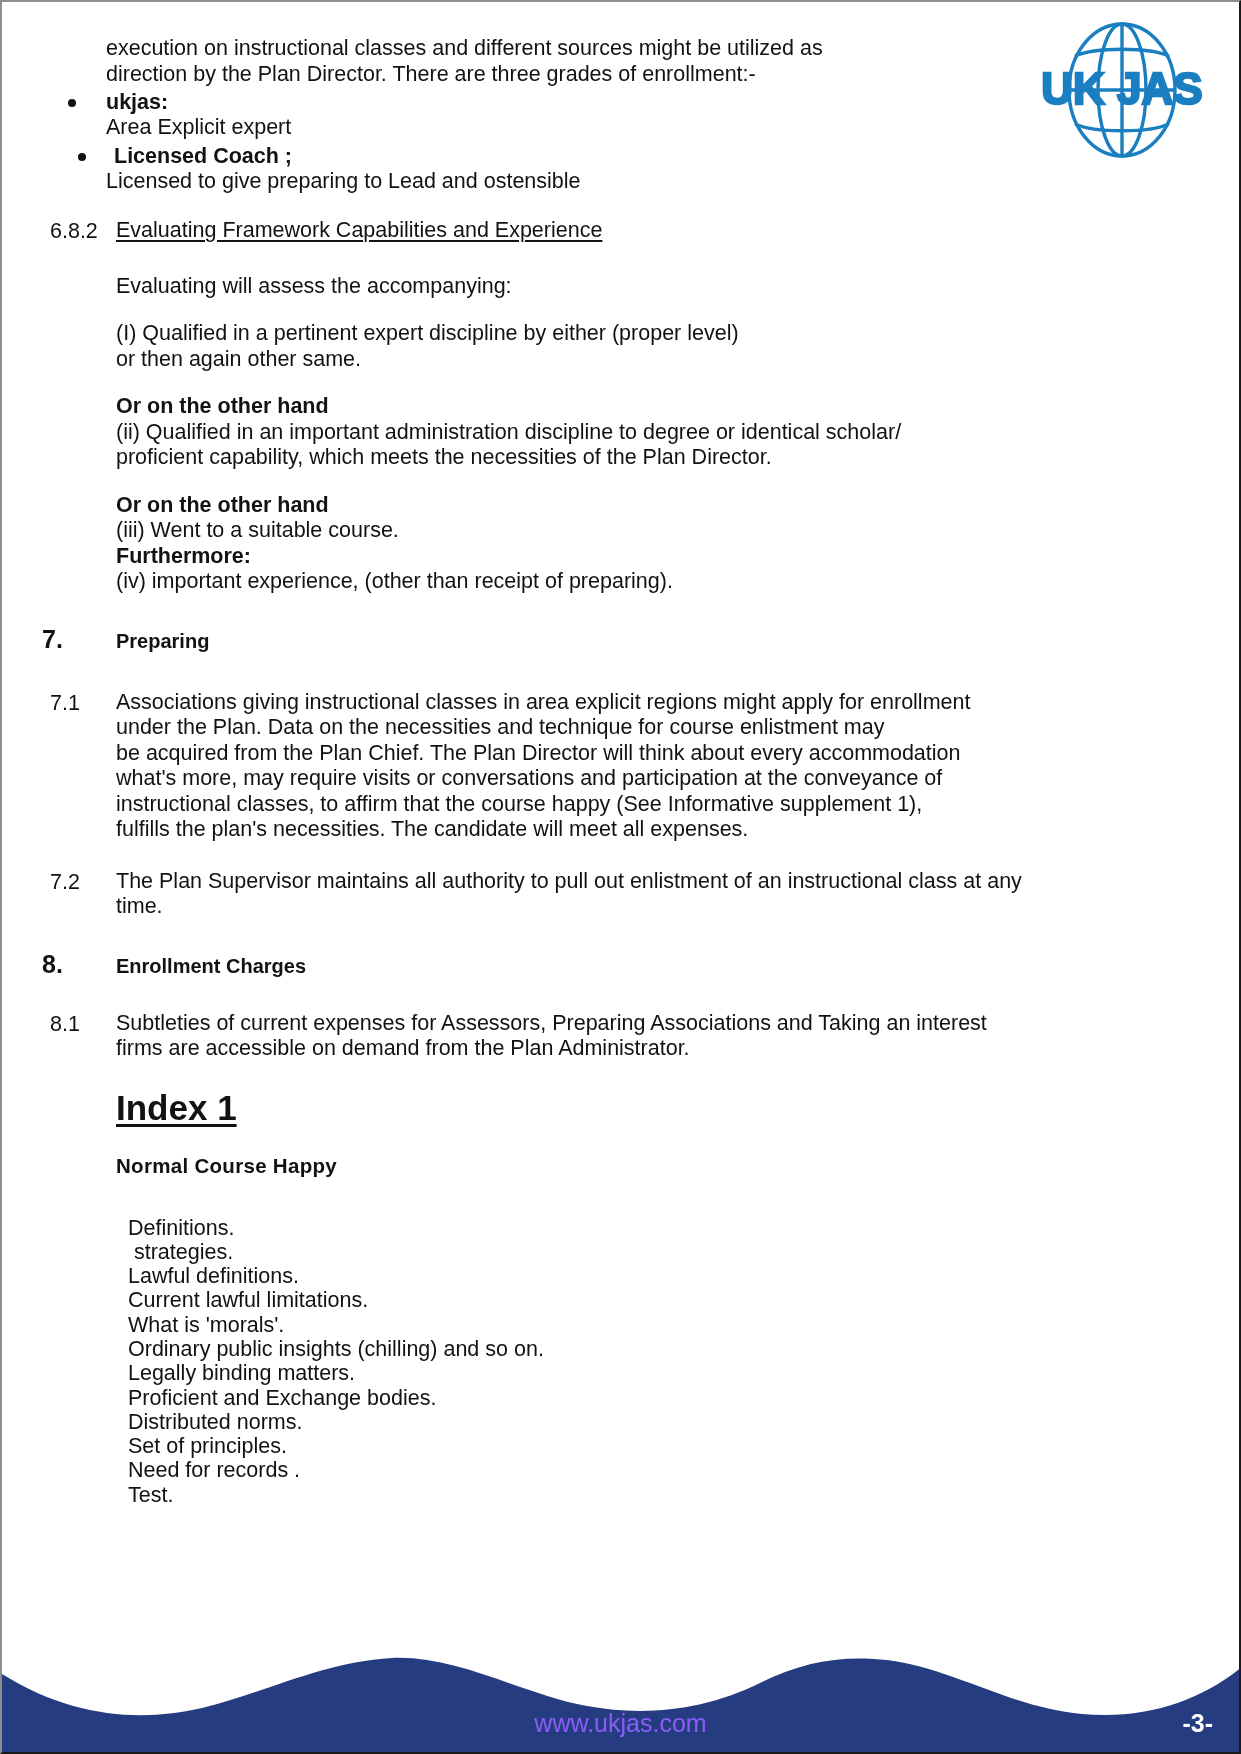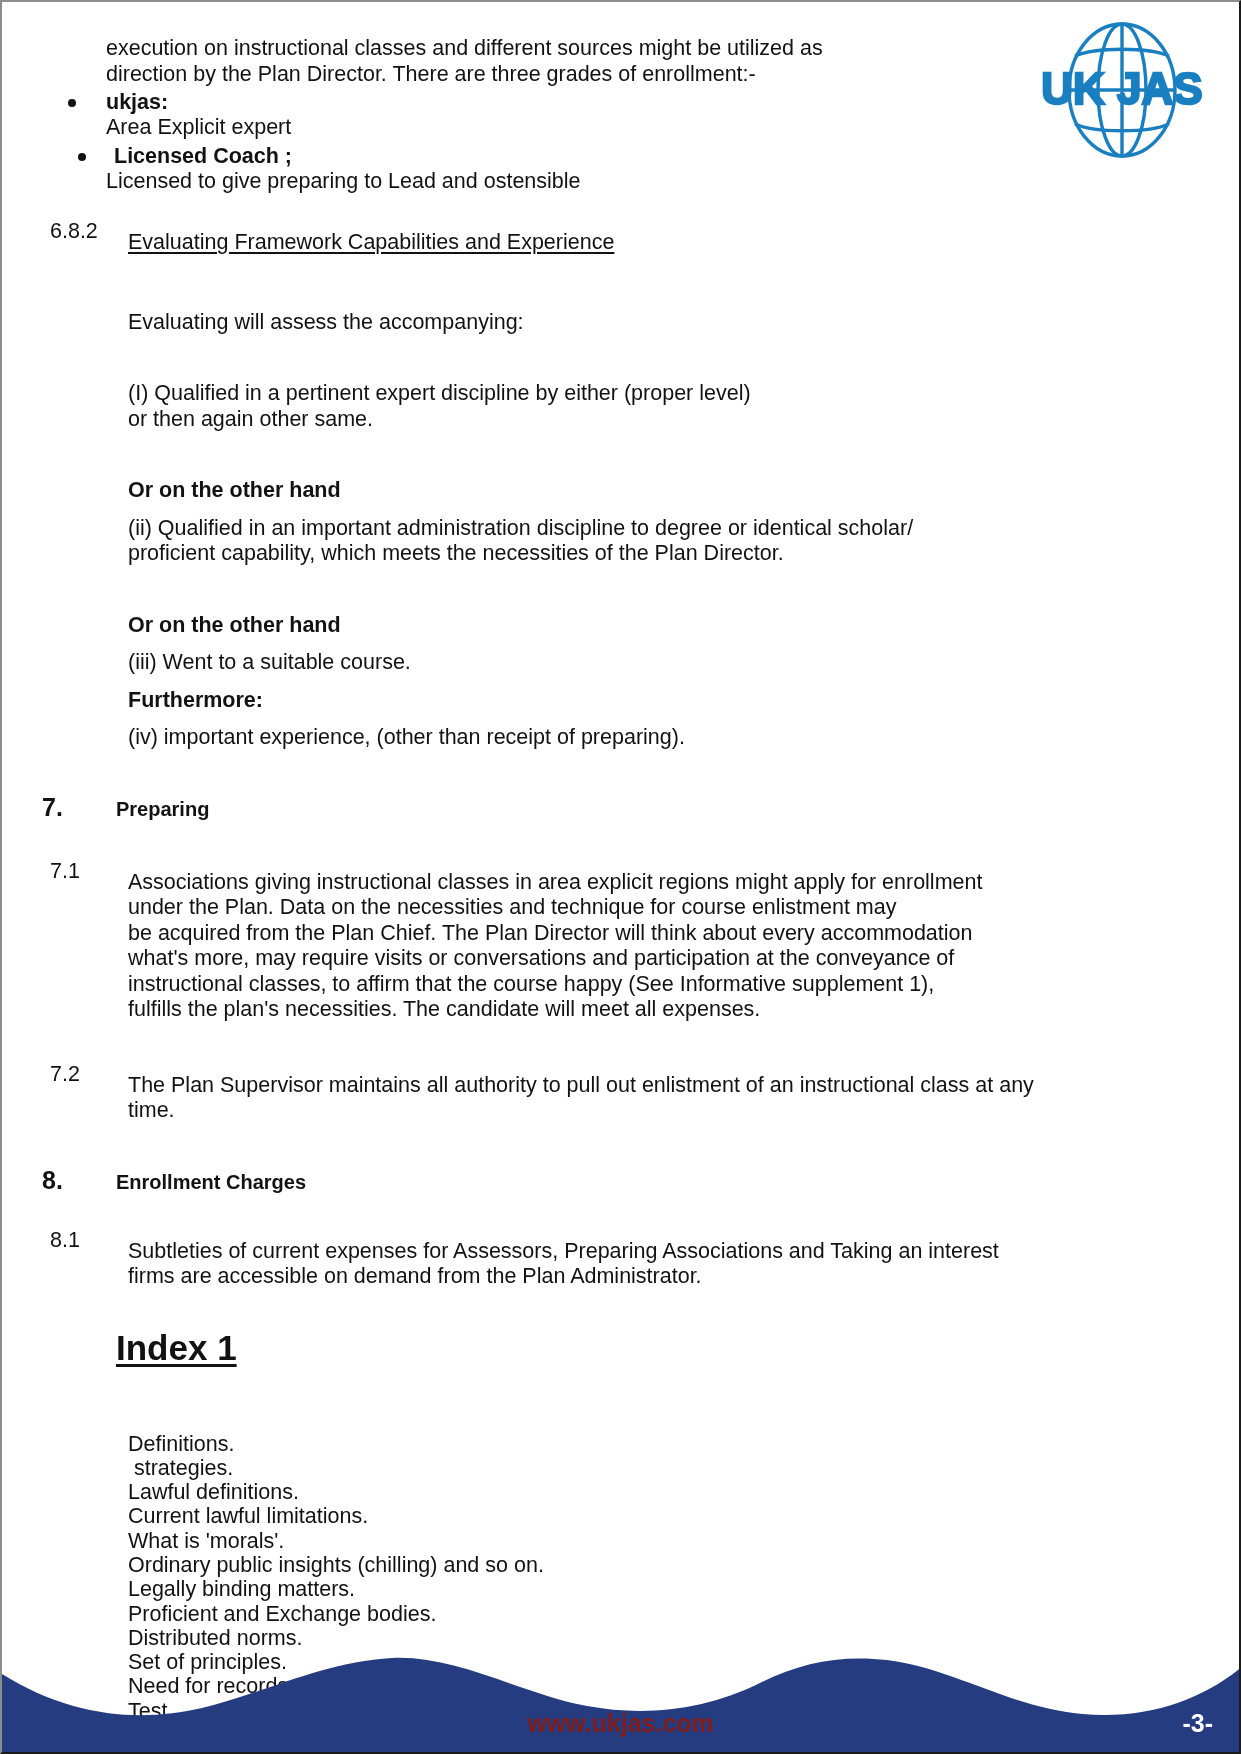--- a/index.html
+++ b/index.html
@@ -46,21 +46,21 @@
     width: 92px;
     flex: 0 0 92px;
     font-size: 21.5px;
     line-height: 27px;
     padding-left: 26px;
     box-sizing: border-box;
   }
   .body-col { flex: 1 1 auto; }
 
   p.t {
-    margin: 12px;
+    margin: 0;
     font-size: 21.5px;
     line-height: 25.5px;
     white-space: pre-line;
   }
   p.lead-in {
     margin: 8px 0 0 82px;
     font-size: 21.5px;
     line-height: 25.5px;
     white-space: pre-line;
   }
@@ -143,23 +143,23 @@
     position: absolute;
     left: 0; right: 0; bottom: 0;
     height: 130px;
   }
   .footer svg { position: absolute; bottom: 0; left: 0; display: block; }
   .footer-text {
     position: absolute;
     bottom: 14px;
     left: 0; right: 0;
     text-align: center;
-    color: #7f1d1d;
+    color: #8b5cf6;
     font-size: 25px;
-    font-weight: bold;
+    font-weight: normal;
   }
   .page-no {
     position: absolute;
     bottom: 14px;
     right: 26px;
     color: #ffffff;
     font-size: 25px;
     font-weight: bold;
   }
 </style>
@@ -266,20 +266,21 @@
     <div class="row">
       <div class="num">8.1</div>
       <div class="body-col">
         <p class="t">Subtleties of current expenses for Assessors, Preparing Associations and Taking an interest
 firms are accessible on demand from the Plan Administrator.</p>
 
         <div class="sp-26"></div>
         <h3 class="index">Index 1</h3>
 
         <div class="sp-26"></div>
+        <p class="sub-bold">Normal Course Happy</p>
 
         <div class="sp-26"></div>
         <ul class="plain">
           <li>Definitions.</li>
           <li> strategies.</li>
           <li>Lawful definitions.</li>
           <li>Current lawful limitations.</li>
           <li>What is 'morals'.</li>
           <li>Ordinary public insights (chilling) and so on.</li>
           <li>Legally binding matters.</li>

